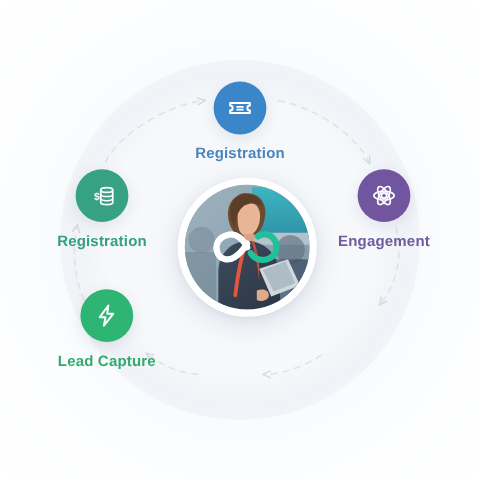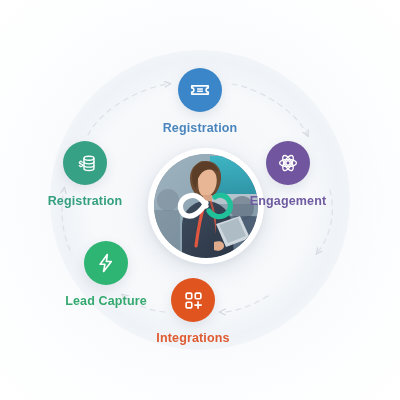--- a/index.html
+++ b/index.html
@@ -161,46 +161,35 @@
   <div class="node" style="left:200px;top:68px;">
     <div class="bubble" style="background:#3b86c8;">
       <svg width="22" height="22" viewBox="0 0 24 24">
         <path d="M3 7.5h18a0 0 0 0 1 0 0v2.2a2.3 2.3 0 0 0 0 4.6v2.2H3v-2.2a2.3 2.3 0 0 0 0-4.6Z" fill="none" stroke="#ffffff" stroke-width="1.8" stroke-linejoin="round"></path>
         <path d="M9.4 11h5.2M9.4 13.4h5.2" stroke="#ffffff" stroke-width="1.6" stroke-linecap="round"></path>
       </svg>
     </div>
     <div class="node-label" style="color:#4a86bd;">Registration</div>
   </div>
 
-  <div class="node" style="left:288px;top:141px;">
+  <div class="node" style="left:320px;top:141px;">
     <div class="bubble" style="background:#71569f;">
       <svg width="22" height="22" viewBox="0 0 24 24">
         <circle cx="12" cy="12" r="2.4" fill="none" stroke="#ffffff" stroke-width="1.7"></circle>
         <ellipse cx="12" cy="12" rx="9.2" ry="4" fill="none" stroke="#ffffff" stroke-width="1.5"></ellipse>
         <ellipse cx="12" cy="12" rx="9.2" ry="4" fill="none" stroke="#ffffff" stroke-width="1.5" transform="rotate(60 12 12)"></ellipse>
         <ellipse cx="12" cy="12" rx="9.2" ry="4" fill="none" stroke="#ffffff" stroke-width="1.5" transform="rotate(120 12 12)"></ellipse>
       </svg>
     </div>
     <div class="node-label" style="color:#6f5ba0;">Engagement</div>
   </div>
 
 
-  <div class="node" style="left:193px;top:278px;">
-    <div class="bubble" style="background:#e0541f;">
-      <svg width="21" height="21" viewBox="0 0 24 24">
-        <rect x="3.6" y="3.6" width="6.4" height="6.4" rx="1.4" fill="none" stroke="#ffffff" stroke-width="1.9"></rect>
-        <rect x="14" y="3.6" width="6.4" height="6.4" rx="1.4" fill="none" stroke="#ffffff" stroke-width="1.9"></rect>
-        <rect x="3.6" y="14" width="6.4" height="6.4" rx="1.4" fill="none" stroke="#ffffff" stroke-width="1.9"></rect>
-        <path d="M17.2 13.6v7.2M13.6 17.2h7.2" stroke="#ffffff" stroke-width="1.9" stroke-linecap="round"></path>
-      </svg>
-    </div>
-    <div class="node-label" style="color:#df5b30;">Integrations</div>
-  </div>
-
-  <div class="node" style="left:106px;top:241px;">
+
+  <div class="node" style="left:89px;top:241px;">
     <div class="bubble" style="background:#2fb573;">
       <svg width="22" height="22" viewBox="0 0 24 24">
         <path d="M13.4 2.8 L5.6 13.4 h5.2 l-1.4 7.8 L17.8 10.4 h-5.4 Z" fill="none" stroke="#ffffff" stroke-width="1.8" stroke-linejoin="round"></path>
       </svg>
     </div>
     <div class="node-label" style="color:#35a96f;">Lead Capture</div>
   </div>
 
   <div class="node" style="left:85px;top:141px;">
     <div class="bubble" style="background:#36a184;">

